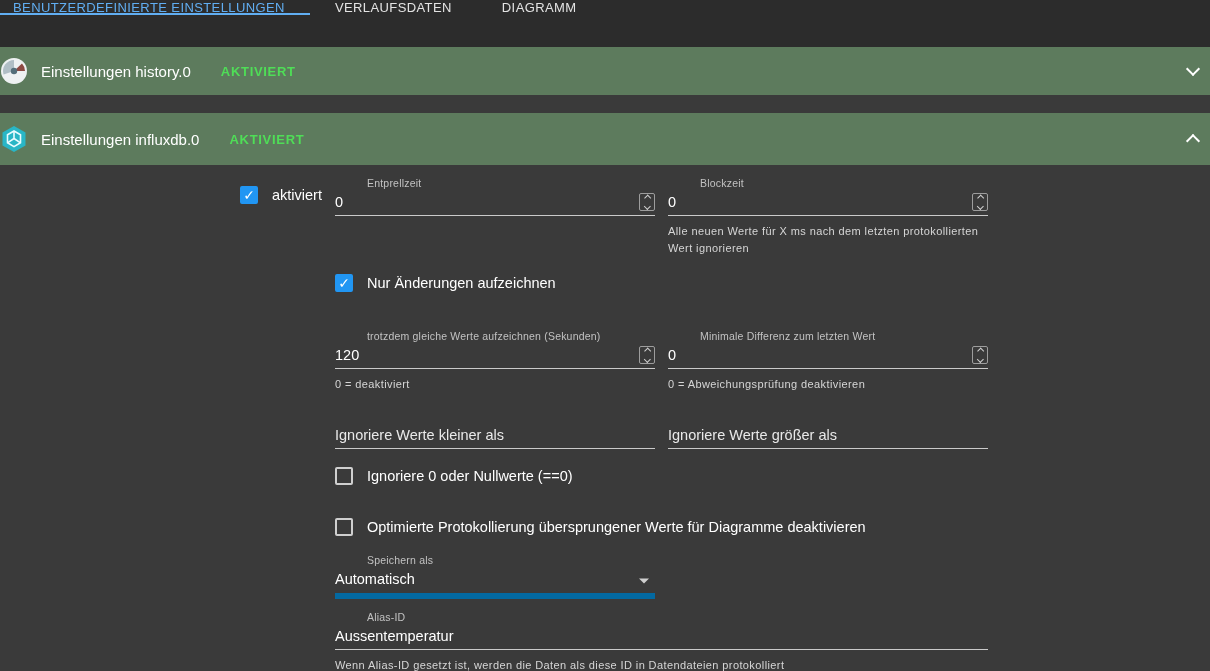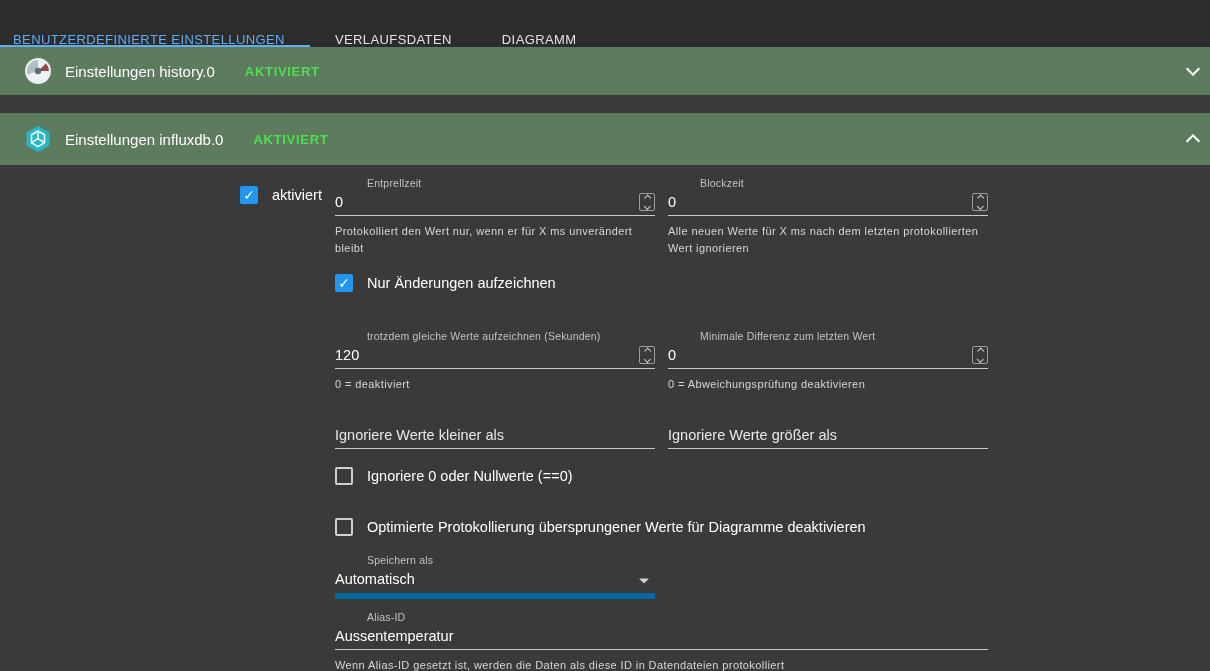--- a/index.html
+++ b/index.html
@@ -9,21 +9,21 @@
     font-family:"Liberation Sans", sans-serif;
     color:#fff;
     position:relative;
   }
 
   
   .tabbar {
     height:47px;
     background:#2c2c2c;
     display:flex;
-    align-items:flex-end;
+    align-items:flex-start;
   }
   .tab {
     padding:0 25px;
     display:flex;
     align-items:center;
     font-size:13px;
     letter-spacing:.4px;
     text-transform:uppercase;
     color:#e3e3e3;
     position:relative;
@@ -37,21 +37,21 @@
     position:absolute; left:0; right:0; bottom:0;
     height:2px; background:#61aef2;
   }
 
   
   .banner {
     height:48px;
     background:#5d7b5d;
     display:flex;
     align-items:center;
-    padding:0 24px;
+    padding:0 0;
     position:relative;
   }
   .banner.second { height:52px; }
   .banner-gap { height:18px; background:#3a3a3a; }
   .banner-icon { width:28px; height:28px; flex:0 0 28px; }
   .banner-title { color:#fff; font-size:15px; margin-left:13px; }
   .banner-status {
     color:#4fdd57;
     font-size:13px;
     font-weight:bold;
@@ -230,21 +230,20 @@
     <div class="fields-row mt-row1">
       <div class="field">
         <label class="f-label">Entprellzeit</label>
         <div class="input-wrap">
           <input class="f-input" type="text" value="0" style="">
           <span class="spinner">
             <span class="spin-up"></span>
               <span class="spin-dn"></span>
           </span>
         </div>
-        <div class="f-helper">Protokolliert den Wert nur, wenn er für X ms unverändert bleibt</div>
       </div>
       <div class="field">
         <label class="f-label">Blockzeit</label>
         <div class="input-wrap">
           <input class="f-input" type="text" value="0" style="">
           <span class="spinner">
             <span class="spin-up"></span>
               <span class="spin-dn"></span>
           </span>
         </div>

